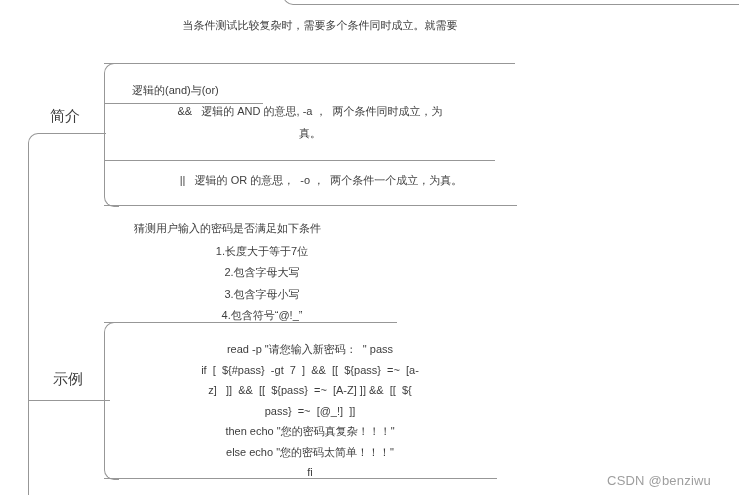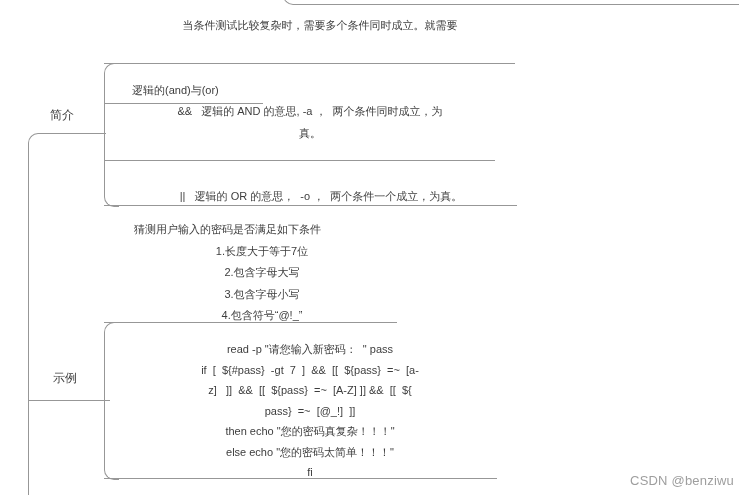--- a/index.html
+++ b/index.html
@@ -10,24 +10,24 @@
     color:#3d3d3d;
   }
   
   .hline{position:absolute;border-top:1px solid #979797;height:0;}
   .bracket{position:absolute;border-left:1px solid #979797;border-top:1px solid #979797;border-bottom:1px solid #979797;border-radius:10px 0 0 10px;width:14px;}
   .spine{position:absolute;border-left:1px solid #979797;border-top:1px solid #979797;border-radius:10px 0 0 0;}
   .cutnode{position:absolute;border-left:1px solid #979797;border-bottom:1px solid #979797;border-radius:0 0 0 10px;}
   
   .topic{position:absolute;font-size:11px;line-height:21.5px;text-align:center;}
   .topic .ln{white-space:pre;}
-  .label{position:absolute;font-size:12px;white-space:pre;}
-  .guess .ln.first{text-align:left;}
+  .label{position:absolute;font-size:15px;white-space:pre;}
+  .guess .ln.first{text-align:left;font-family:Liberation Mono, monospace;}
   .code{line-height:20.5px;}
-  .watermark{position:absolute;right:5px;bottom:7px;font-size:13px;color:#9e9e9e;letter-spacing:.2px;}
+  .watermark{position:absolute;right:28px;bottom:7px;font-size:13px;color:#9e9e9e;letter-spacing:.2px;}
 </style>
 </head>
 <body>
 
 <div class="cutnode" style="left:283px;top:-10px;width:456px;height:14px;"></div>
 
 <div class="spine" style="left:28px;top:133px;width:77px;height:362px;"></div>
 
 <div class="hline" style="left:29px;top:400px;width:81px;"></div>
 
@@ -49,21 +49,21 @@
 
 <div class="topic" style="left:132px;top:80px;text-align:left;">
   <div class="ln">逻辑的(and)与(or)</div>
 </div>
 
 <div class="topic" style="left:105px;top:101px;width:410px;">
   <div class="ln">&amp;&amp;   逻辑的 AND 的意思, -a ，  两个条件同时成立，为</div>
   <div class="ln">真。</div>
 </div>
 
-<div class="topic" style="left:105px;top:186px;width:432px;">
+<div class="topic" style="left:105px;top:170px;width:432px;">
   <div class="ln">||   逻辑的 OR 的意思，  -o ，  两个条件一个成立，为真。</div>
 </div>
 
 <div class="label" style="left:53px;top:370px;text-align:right;">示例</div>
 
 <div class="topic guess" style="left:134px;top:219px;width:256px;">
   <div class="ln first">猜测用户输入的密码是否满足如下条件</div>
   <div class="ln">1.长度大于等于7位</div>
   <div class="ln">2.包含字母大写</div>
   <div class="ln">3.包含字母小写</div>

